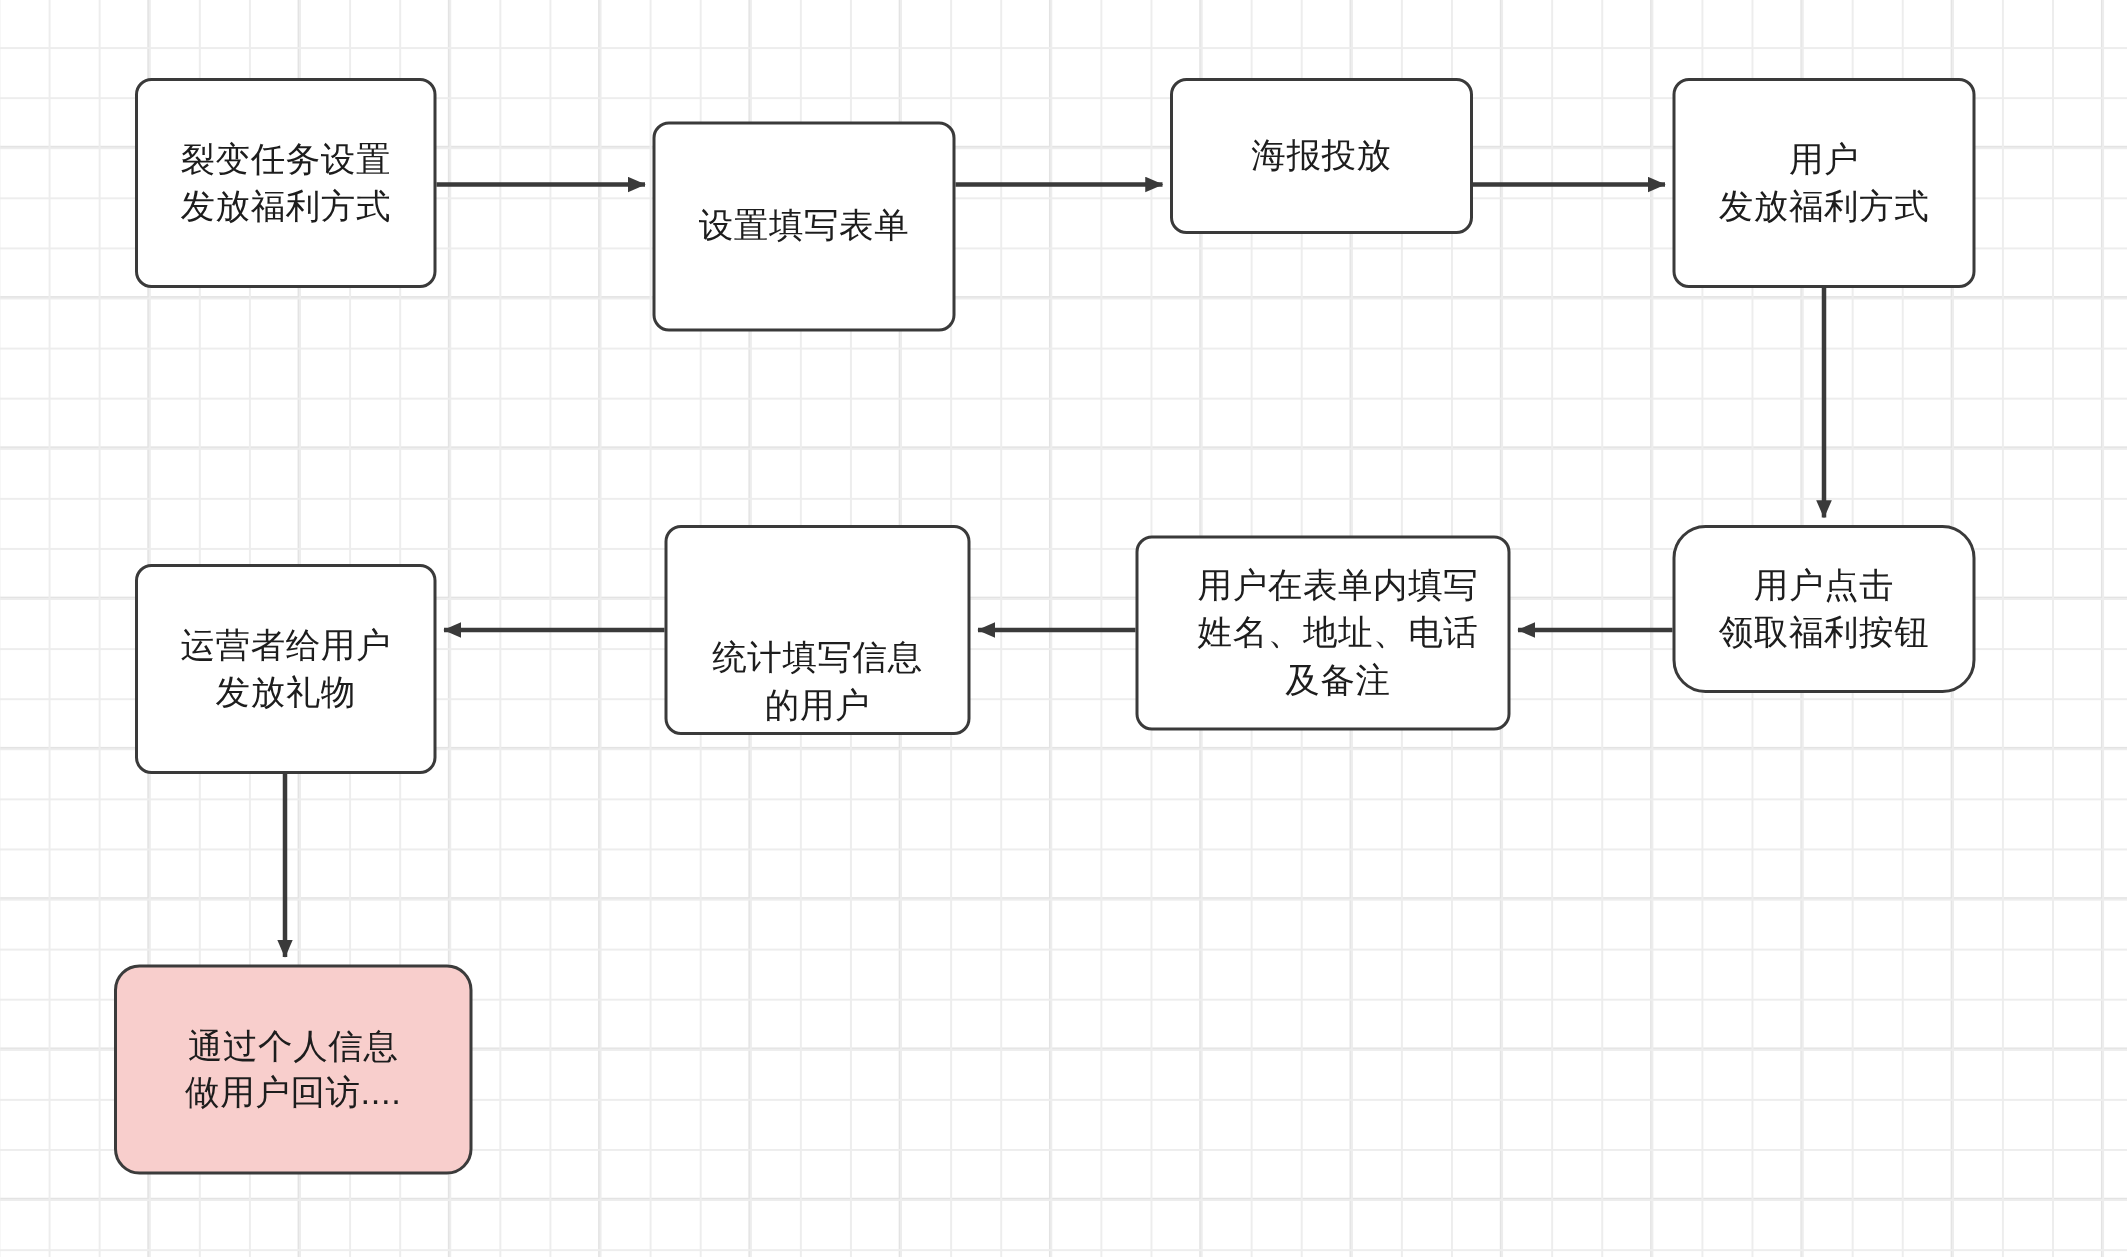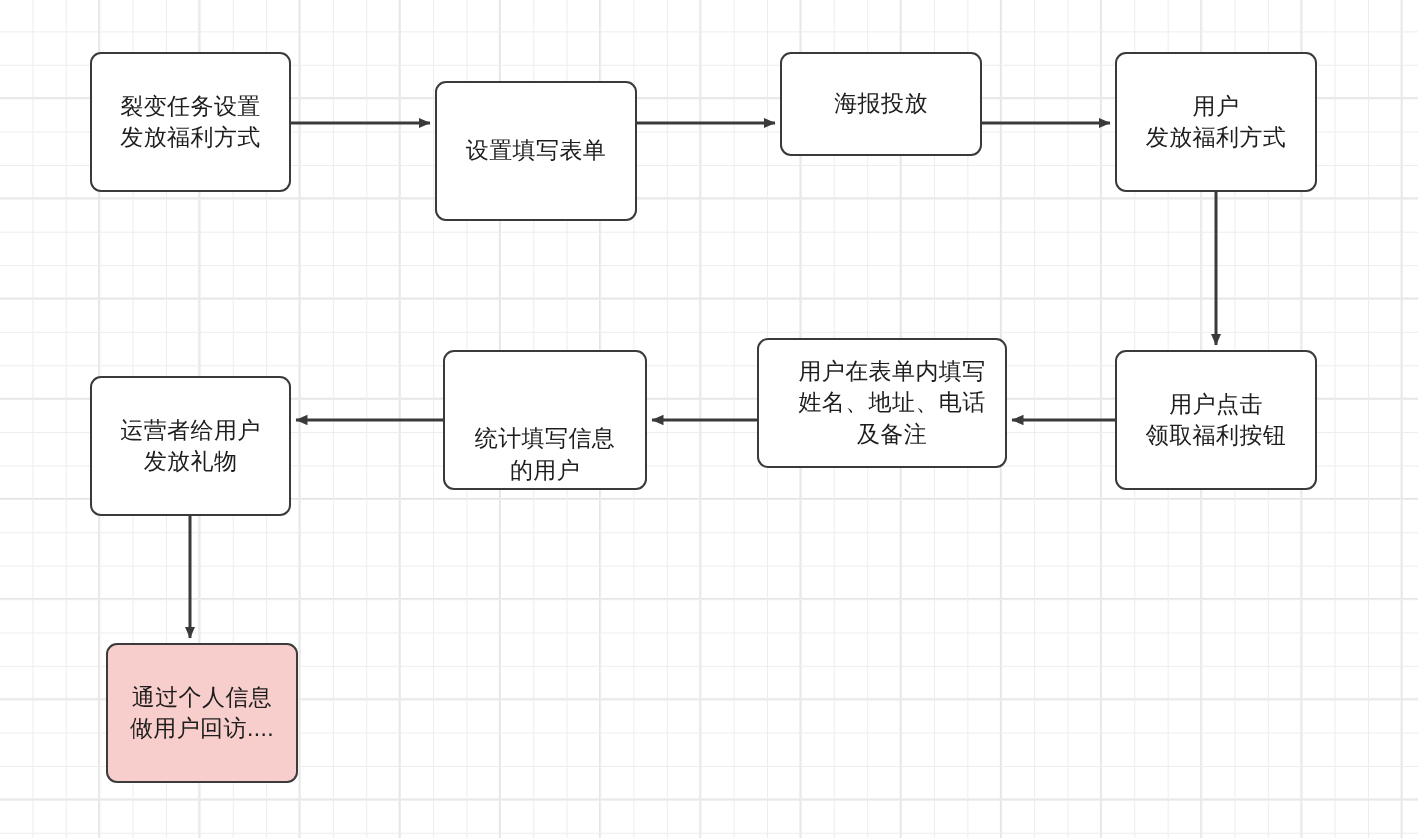--- a/index.html
+++ b/index.html
@@ -87,25 +87,25 @@
         <line x1="190" y1="490" x2="190" y2="638" stroke="#3a3a3a" stroke-width="3" marker-end="url(#arrow-down)"></line>
       </g>
   </svg>
   <div id="nodes-layer">
       <div class="node" style="left: 90px; top: 52px; width: 201px; height: 140px;"><span class="node-label">裂变任务设置
 发放福利方式</span></div>
       <div class="node" style="left: 435px; top: 52px; width: 202px; height: 140px; margin-top: 29px;"><span class="node-label">设置填写表单</span></div>
       <div class="node" style="left: 780px; top: 52px; width: 202px; height: 104px;"><span class="node-label">海报投放</span></div>
       <div class="node" style="left: 1115px; top: 52px; width: 202px; height: 140px;"><span class="node-label">用户
 发放福利方式</span></div>
-      <div class="node" style="left: 1115px; top: 350px; width: 202px; height: 140px;"><span class="node-label">用户点击
+      <div class="node" style="left: 1115px; top: 350px; width: 202px; height: 112px; border-radius: 22px;"><span class="node-label">用户点击
 领取福利按钮</span></div>
-      <div class="node" style="left: 757px; top: 338px; width: 250px; height: 130px; padding-left: 26px;"><span class="node-label">用户在表单内填写
+      <div class="node" style="left: 757px; top: 357px; width: 250px; height: 130px; padding-left: 26px;"><span class="node-label">用户在表单内填写
 姓名、地址、电话
 及备注</span></div>
       <div class="node" style="left: 443px; top: 350px; width: 204px; height: 140px; align-items: flex-end;"><span class="node-label">统计填写信息
 的用户</span></div>
       <div class="node" style="left: 90px; top: 350px; width: 201px; height: 140px; margin-top: 26px;"><span class="node-label">运营者给用户
 发放礼物</span></div>
-      <div class="node pink" style="left: 106px; top: 643px; width: 192px; height: 140px;"><span class="node-label">通过个人信息
+      <div class="node pink" style="left: 76px; top: 643px; width: 239px; height: 140px; border-radius: 17px;"><span class="node-label">通过个人信息
 做用户回访....</span></div>
     </div>
 </div>
 
 </body></html>

